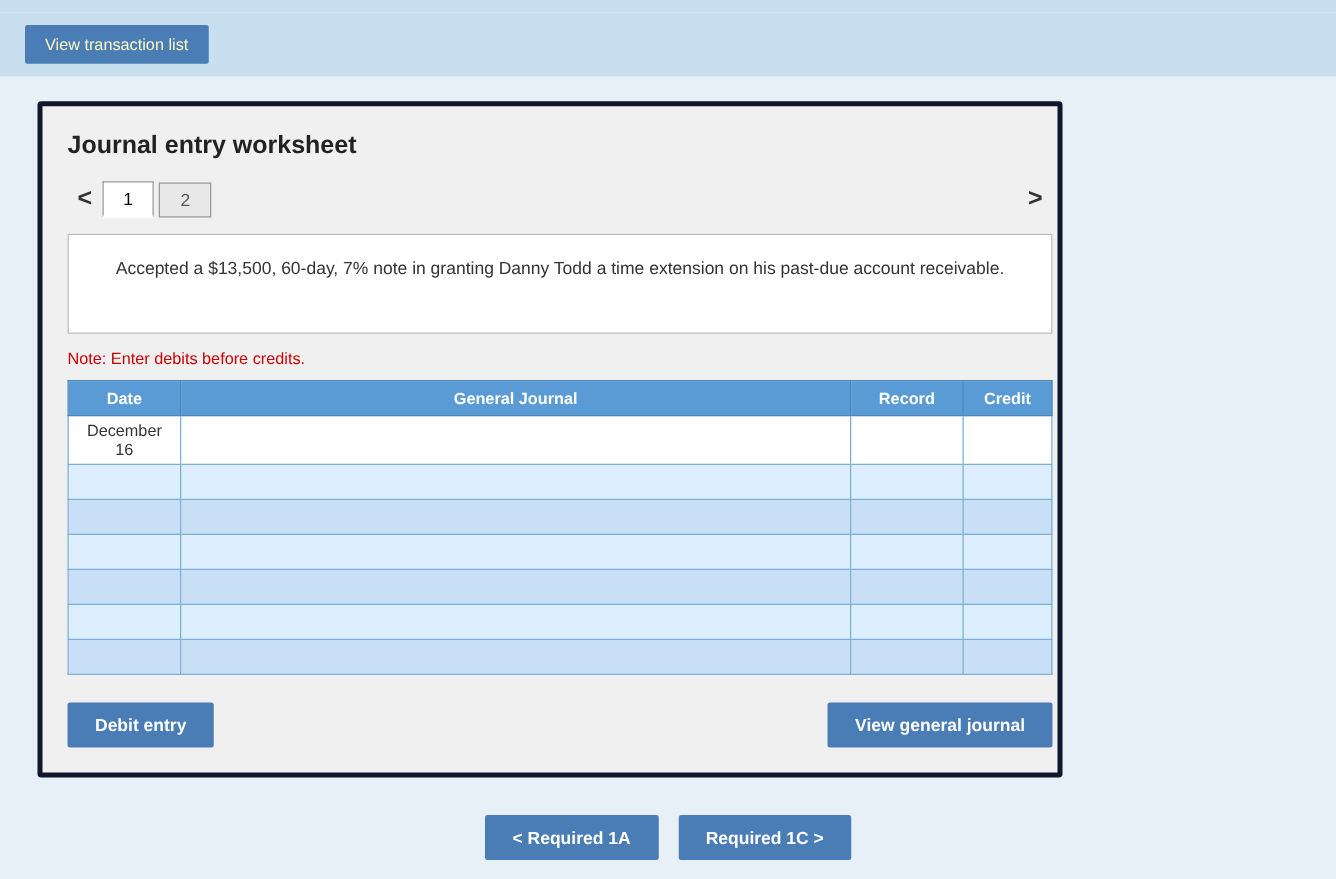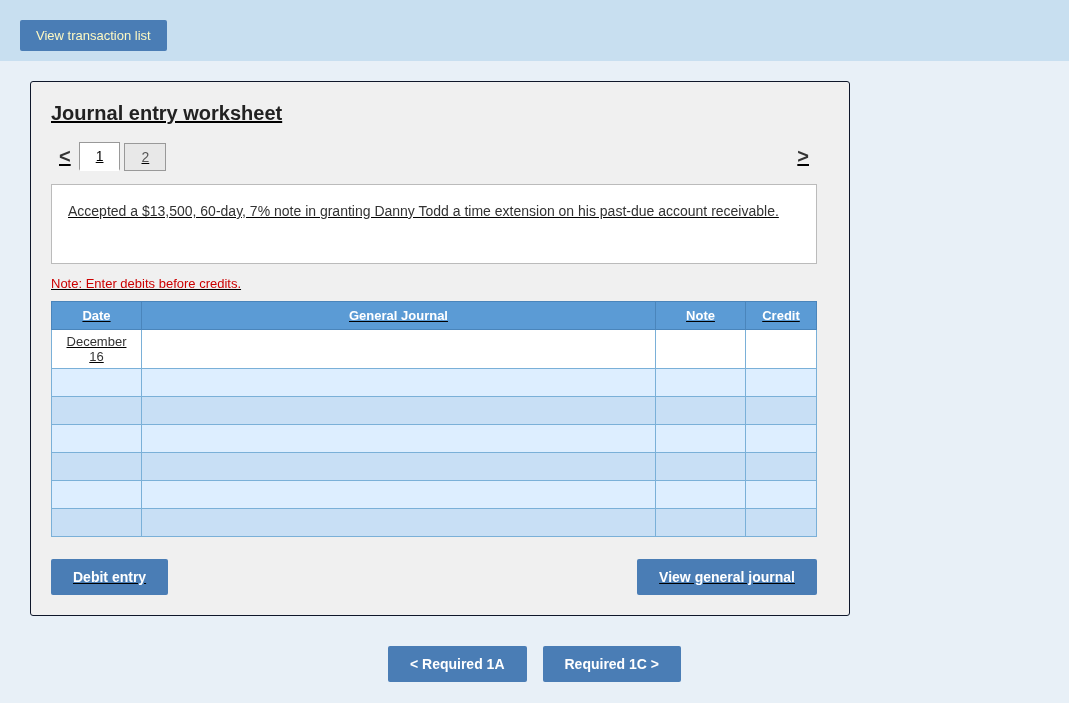--- a/index.html
+++ b/index.html
@@ -26,25 +26,24 @@
       padding: 8px 16px;
       font-size: 13px;
       cursor: pointer;
       border-radius: 2px;
     }
     .main-content {
       padding: 20px 30px;
     }
     .worksheet-card {
       background: #f0f0f0;
-      border: 1px solid #0f172a;
+      border: 4px solid #0f172a;
       border-radius: 3px;
-      padding: 20px 32px 20px 20px;
+      padding: 20px 4px 20px 20px;
       max-width: 820px;
-      text-decoration: underline;
     }
     .worksheet-title {
       font-size: 20px;
       font-weight: bold;
       margin-bottom: 16px;
       color: #222;
     }
     .tabs-nav {
       display: flex;
       align-items: center;
@@ -82,20 +81,21 @@
     }
     .description-box {
       background: white;
       border: 1px solid #bbb;
       padding: 16px;
       margin-bottom: 12px;
       font-size: 14px;
       color: #333;
       line-height: 1.5;
       min-height: 80px;
+      text-align: center;
     }
     .note-text {
       color: #cc0000;
       font-size: 13px;
       margin-bottom: 10px;
     }
     .journal-table {
       width: 100%;
       border-collapse: collapse;
       margin-bottom: 22px;
@@ -201,21 +201,21 @@
       <span>Accepted a $13,500, 60-day, 7% note in granting Danny Todd a time extension on his past-due account receivable.</span>
     </div>
 
     <div class="note-text">Note: Enter debits before credits.</div>
 
     <table class="journal-table">
       <thead>
         <tr>
           <th class="date-col">Date</th>
           <th class="journal-col">General Journal</th>
-          <th class="debit-col">Note</th>
+          <th class="debit-col">Record</th>
           <th class="credit-col">Credit</th>
         </tr>
       </thead>
       <tbody id="journal-tbody">
       <tr>
             <td class="date-cell" style="background: rgb(255, 255, 255); white-space: pre-line;">December
 16</td>
             <td style="background: rgb(255, 255, 255);"><input type="text" style=""></td>
             <td style="background: rgb(255, 255, 255);"><input type="text" style=""></td>
             <td style="background: rgb(255, 255, 255);"><input type="text" style=""></td>

